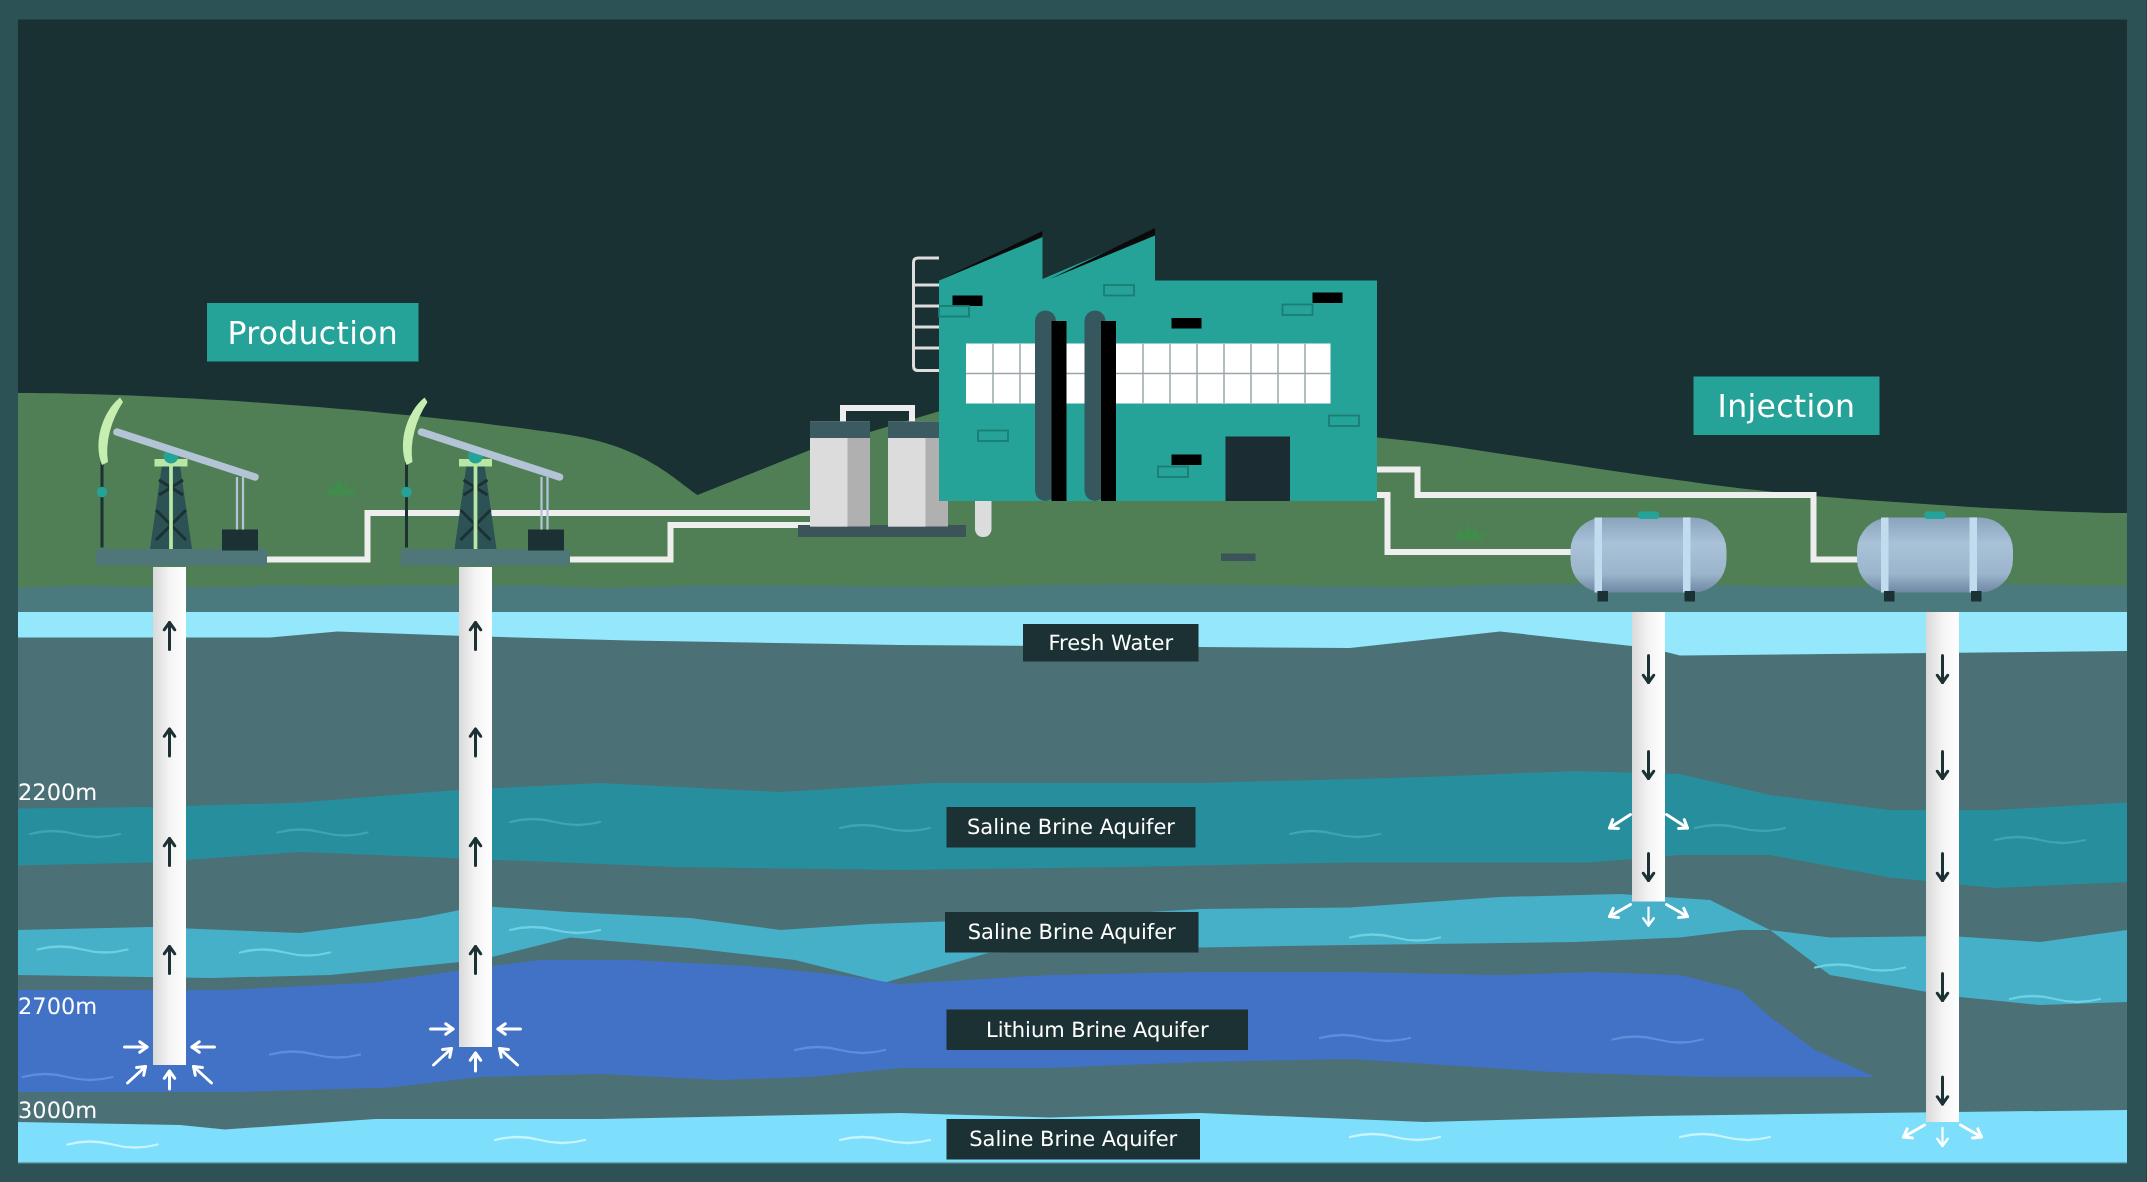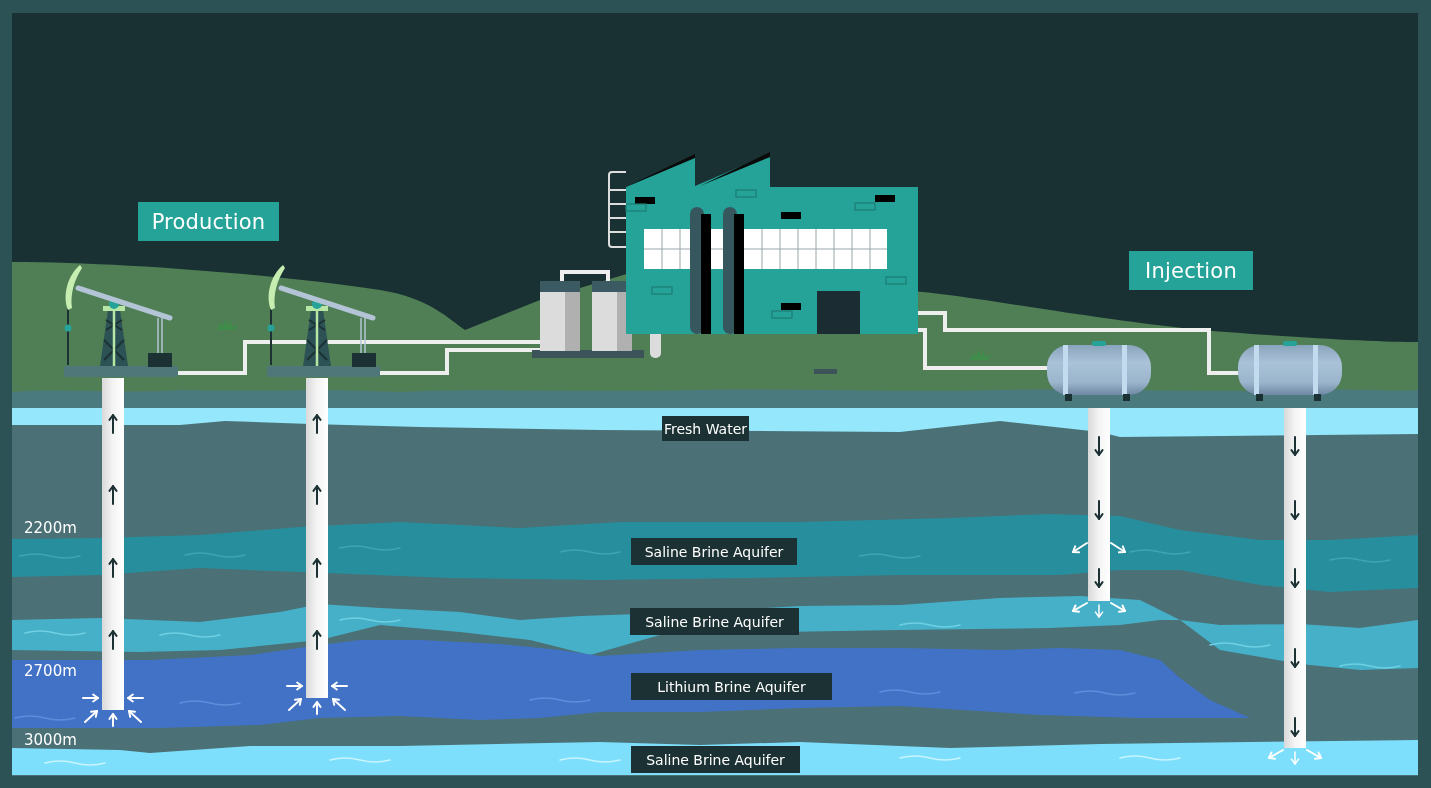--- a/index.html
+++ b/index.html
@@ -8,21 +8,21 @@
   svg#scene { position:absolute; left:0; top:0; width:1431px; height:788px; }
   .title-label {
     position:absolute; background:#25a398; color:#ffffff; font-family:"DejaVu Sans", sans-serif;
     font-size:21px; display:flex; align-items:center; justify-content:center; letter-spacing:0.2px;
   }
   .layer-label {
     position:absolute; background:#1b3133; color:#ffffff; font-family:"DejaVu Sans", sans-serif;
     font-size:14px; display:flex; align-items:center; justify-content:center; white-space:nowrap;
   }
   .depth-label {
-    position:absolute; color:#ffffff; font-family:"DejaVu Sans", sans-serif; font-size:15px;padding-left:12px;
+    position:absolute; color:#ffffff; font-family:"DejaVu Sans", sans-serif; font-size:15px;
   }
 </style>
 </head>
 <body>
 
 <div id="stage">
   <svg id="scene" viewBox="0 0 1431 788" xmlns="http://www.w3.org/2000/svg">
     <defs>
       <linearGradient id="pipeGrad" x1="0" x2="1" y1="0" y2="0">
         <stop offset="0" stop-color="#d9d9d9"></stop>
@@ -348,21 +348,21 @@
         <g>
           <line x1="1111" y1="543" x2="1125" y2="552" stroke="#ffffff" stroke-width="2" stroke-linecap="round"></line>
           <polyline points="1119.0097378852722,552.341701326974 1125,552 1122.8239299321433,546.4085136985075" fill="none" stroke="#ffffff" stroke-width="2" stroke-linecap="round" stroke-linejoin="round"></polyline>
         </g>
       </g>
   </svg>
 
   <div class="title-label" style="left:138px; top:202px; width:141px; height:39px;">Production</div>
   <div class="title-label" style="left:1129px; top:251px; width:124px; height:39px;">Injection</div>
 
-  <div class="layer-label" style="left:662px; top:416px; width:87px; height:25px;">Fresh Water</div>
+  <div class="layer-label" style="left:682px; top:416px; width:117px; height:25px;">Fresh Water</div>
   <div class="layer-label" style="left:631px; top:538px; width:166px; height:27px;">Saline Brine Aquifer</div>
   <div class="layer-label" style="left:630px; top:608px; width:169px; height:27px;">Saline Brine Aquifer</div>
   <div class="layer-label" style="left:631px; top:673px; width:201px; height:27px;">Lithium Brine Aquifer</div>
   <div class="layer-label" style="left:631px; top:746px; width:169px; height:27px;">Saline Brine Aquifer</div>
 
   <div class="depth-label" style="left:12px; top:519px;">2200m</div>
   <div class="depth-label" style="left:12px; top:662px;">2700m</div>
   <div class="depth-label" style="left:12px; top:731px;text-align:center;">3000m</div>
 </div>
 

